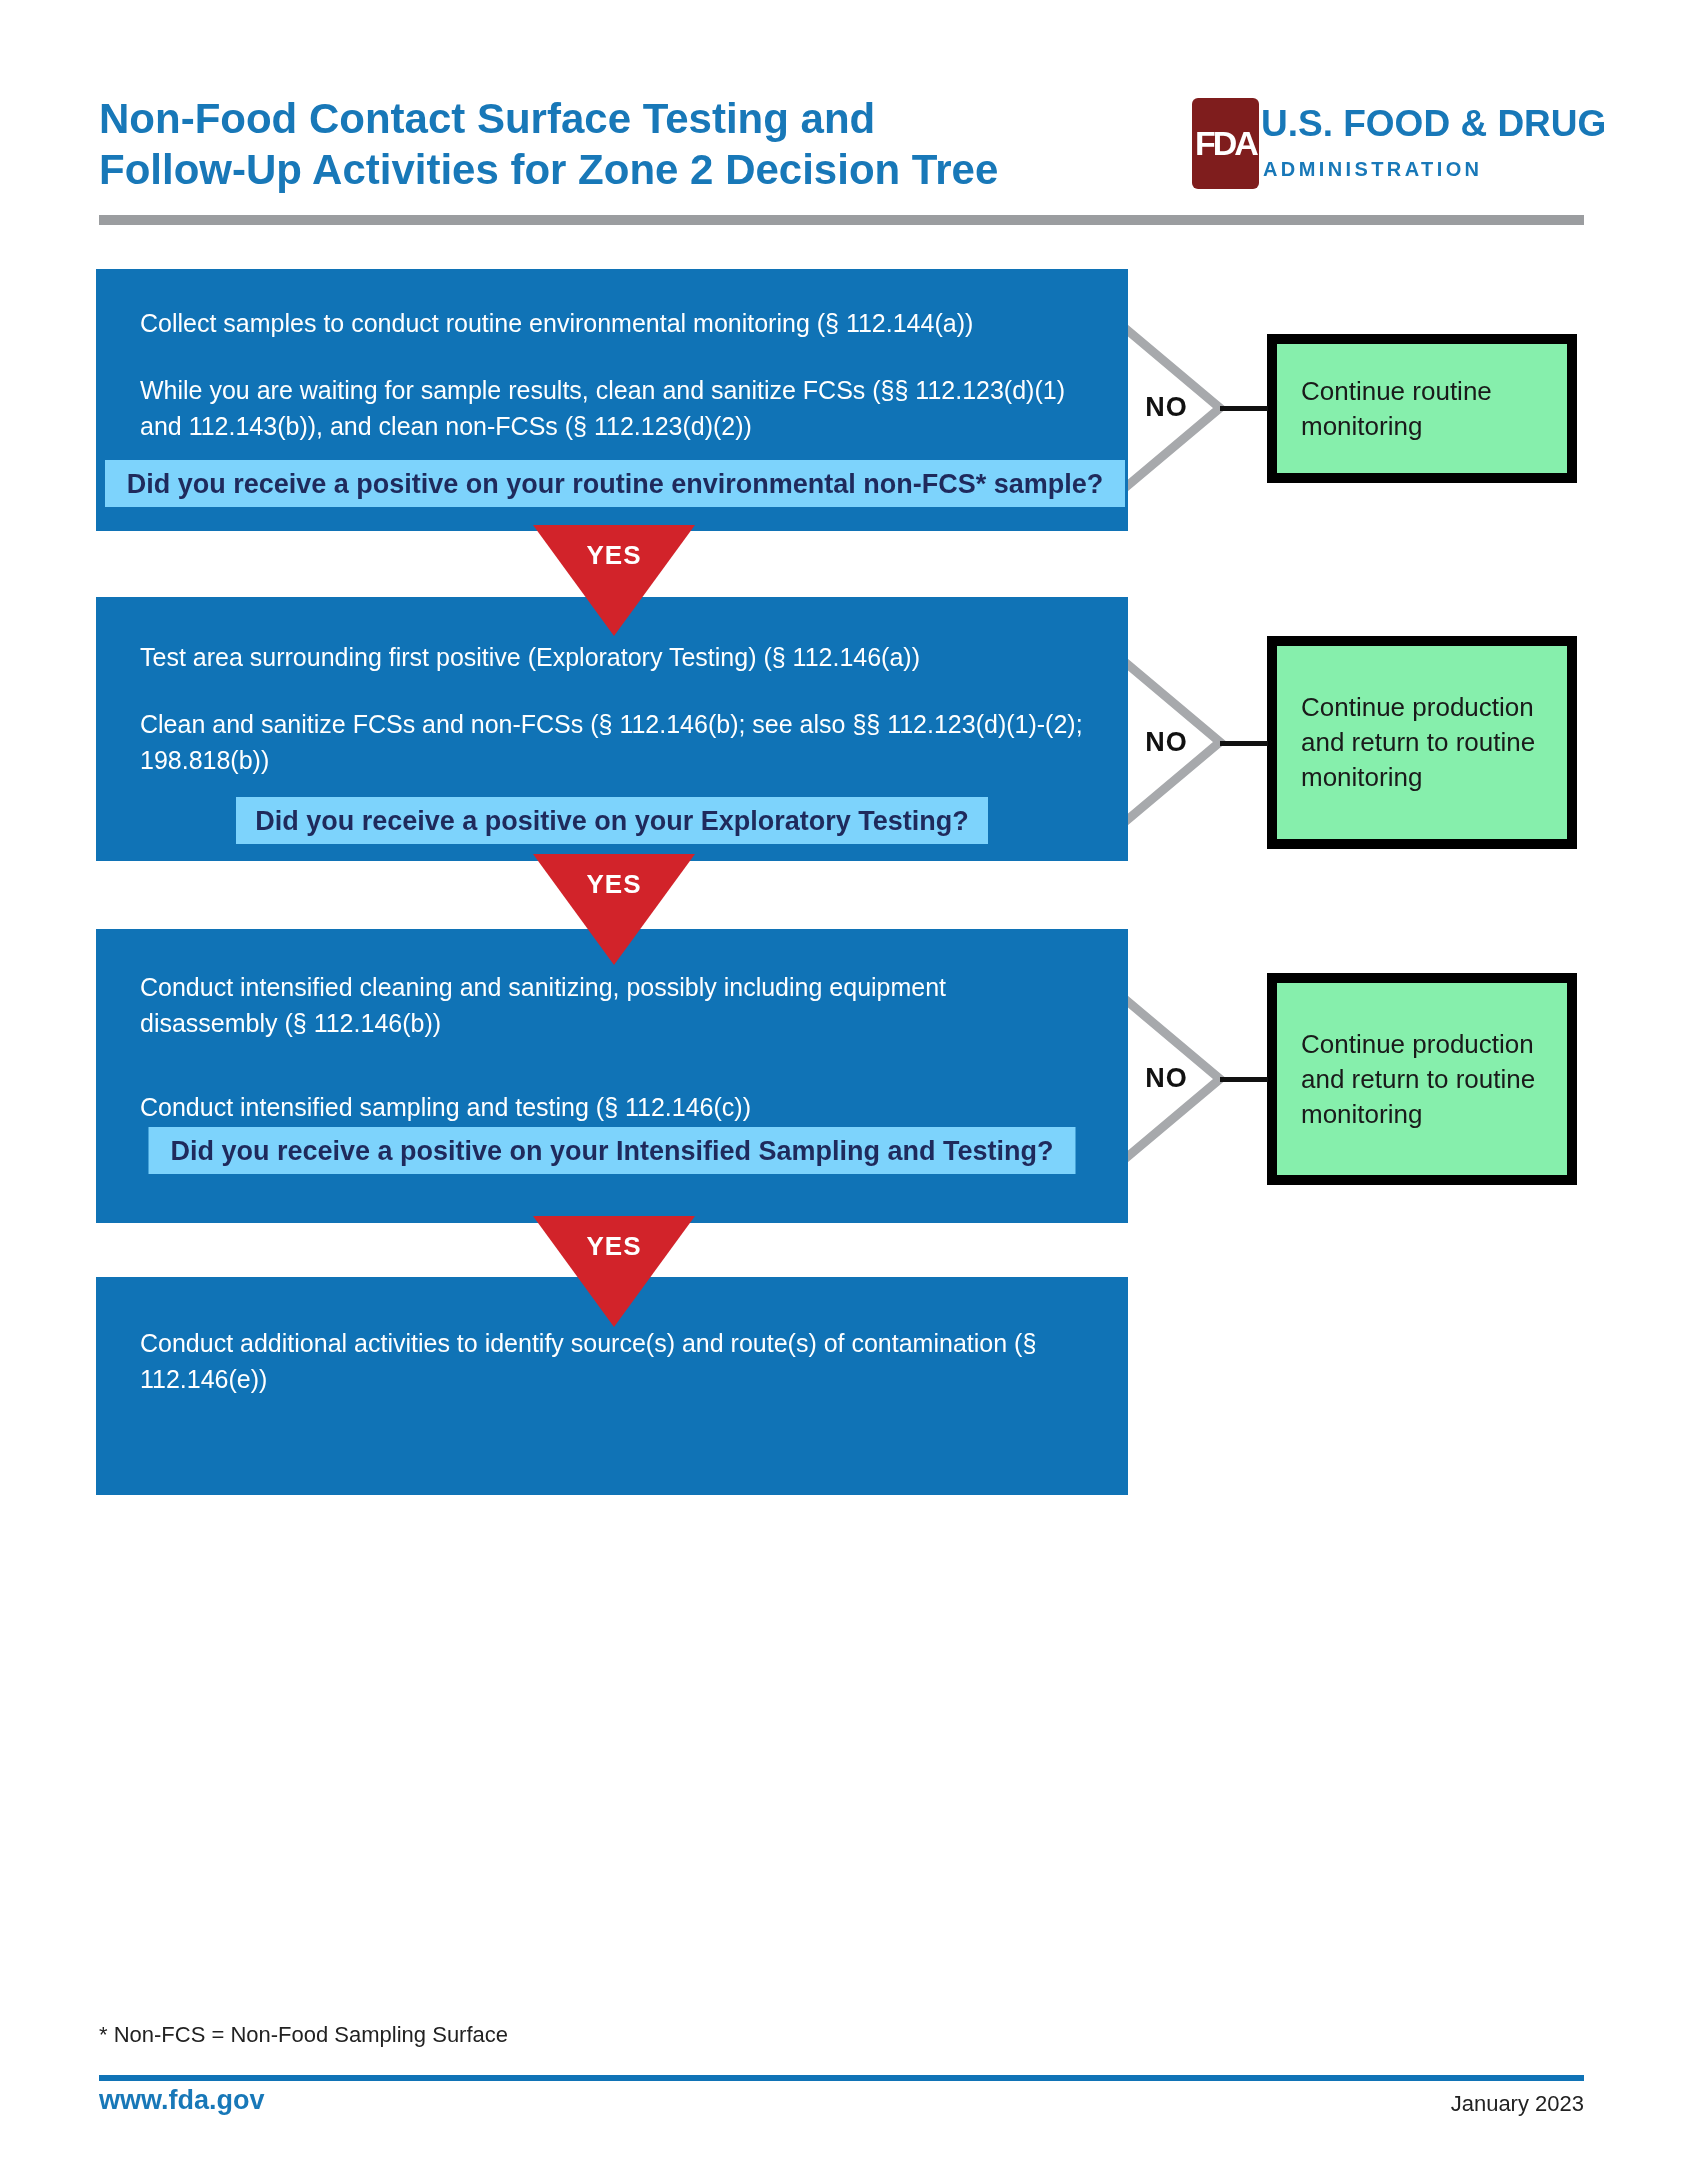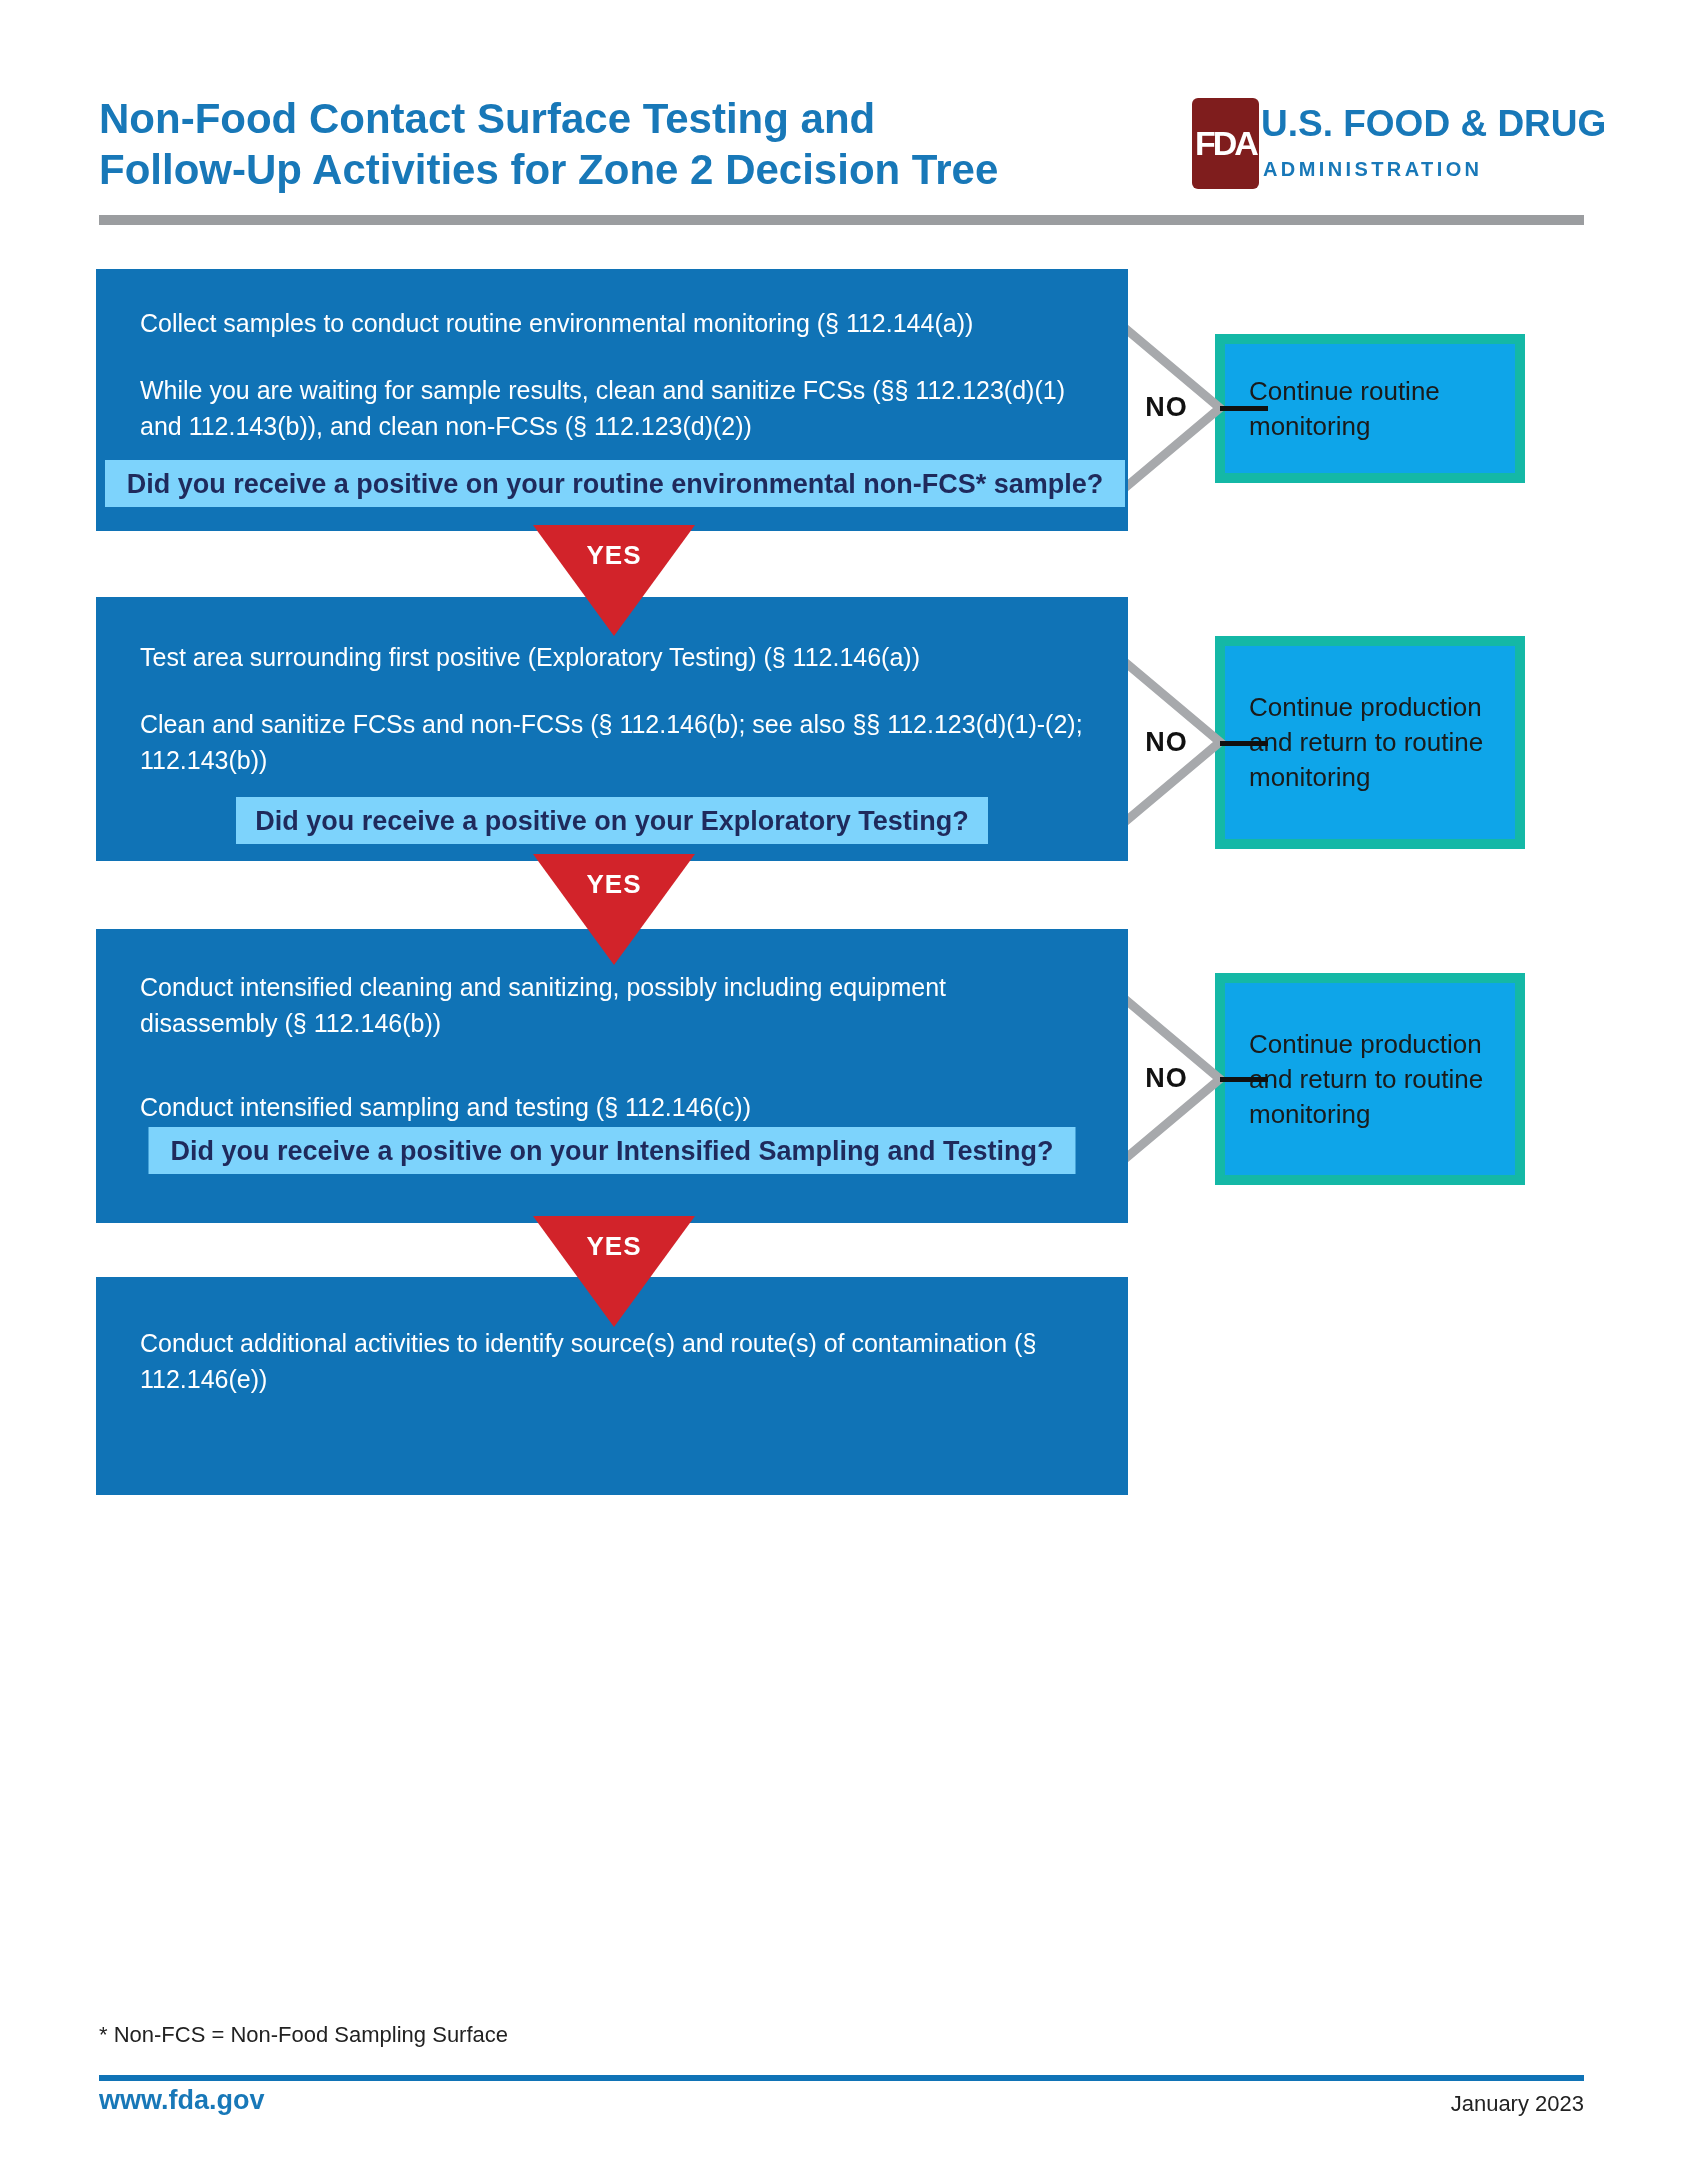--- a/index.html
+++ b/index.html
@@ -51,22 +51,22 @@
   }
 
   
   .no-svg{position:absolute;left:1117px;width:111px;height:182px;z-index:1;}
   .no-label{
     position:absolute;left:1135px;width:63px;text-align:center;z-index:3;
     color:#111111;font-weight:bold;font-size:27px;letter-spacing:1px;
   }
   .connector{position:absolute;left:1220px;width:48px;height:5px;background:#111111;z-index:1;}
   .outcome{
-    position:absolute;left:1215px;width:310px;box-sizing:border-box;
-    background:#0ea5e9;border:10px solid #14b8a6;
+    position:absolute;left:1267px;width:310px;box-sizing:border-box;
+    background:#86efac;border:10px solid #000000;
     display:flex;align-items:center;
     padding:10px 24px;color:#1a1a1a;font-size:26px;line-height:35px;
   }
 
   
   .footnote{position:absolute;left:99px;top:2022px;font-size:22px;color:#222222;}
   .footer-rule{position:absolute;left:99px;top:2075px;width:1485px;height:6px;background:#1073b6;}
   .footer-site{position:absolute;left:99px;top:2085px;font-size:27px;font-weight:bold;color:#1878b8;text-decoration:none;}
   .footer-date{position:absolute;left:1287px;top:2091px;width:297px;text-align:right;font-size:22px;color:#222222;}
 </style>
@@ -101,21 +101,21 @@
   <div class="connector" style="top:406px;"></div>
   <div class="outcome" style="top:334px;height:149px;">
     <span>Continue routine monitoring</span>
   </div>
 
   <div class="yes-tri" style="left:533px;top:525px;"></div>
   <div class="yes-label" style="top:540px;">YES</div>
 
   <div class="bluebox" style="top:597px;height:264px;">
     <p style="top:42px;">Test area surrounding first positive (Exploratory Testing) (§ 112.146(a))</p>
-    <p style="top:109px;">Clean and sanitize FCSs and non-FCSs (§ 112.146(b); see also §§ 112.123(d)(1)-(2); 112.143(b))</p>
+    <p style="top:109px;">Clean and sanitize FCSs and non-FCSs (§ 112.146(b); see also §§ 112.123(d)(1)-(2); 198.818(b))</p>
     <div class="qbar centered" style="top:200px;width:752px;">Did you receive a positive on your Exploratory Testing?</div>
   </div>
 
   <svg class="no-svg" style="top:651px;" viewBox="0 0 112 184">
     <polygon points="4,8 104,92 4,176" fill="#ffffff" stroke="#a7a9ac" stroke-width="9"></polygon>
   </svg>
   <div class="no-label" style="top:727px;">NO</div>
   <div class="connector" style="top:741px;"></div>
   <div class="outcome" style="top:636px;height:213px;">
     <span>Continue production and return to routine monitoring</span>

